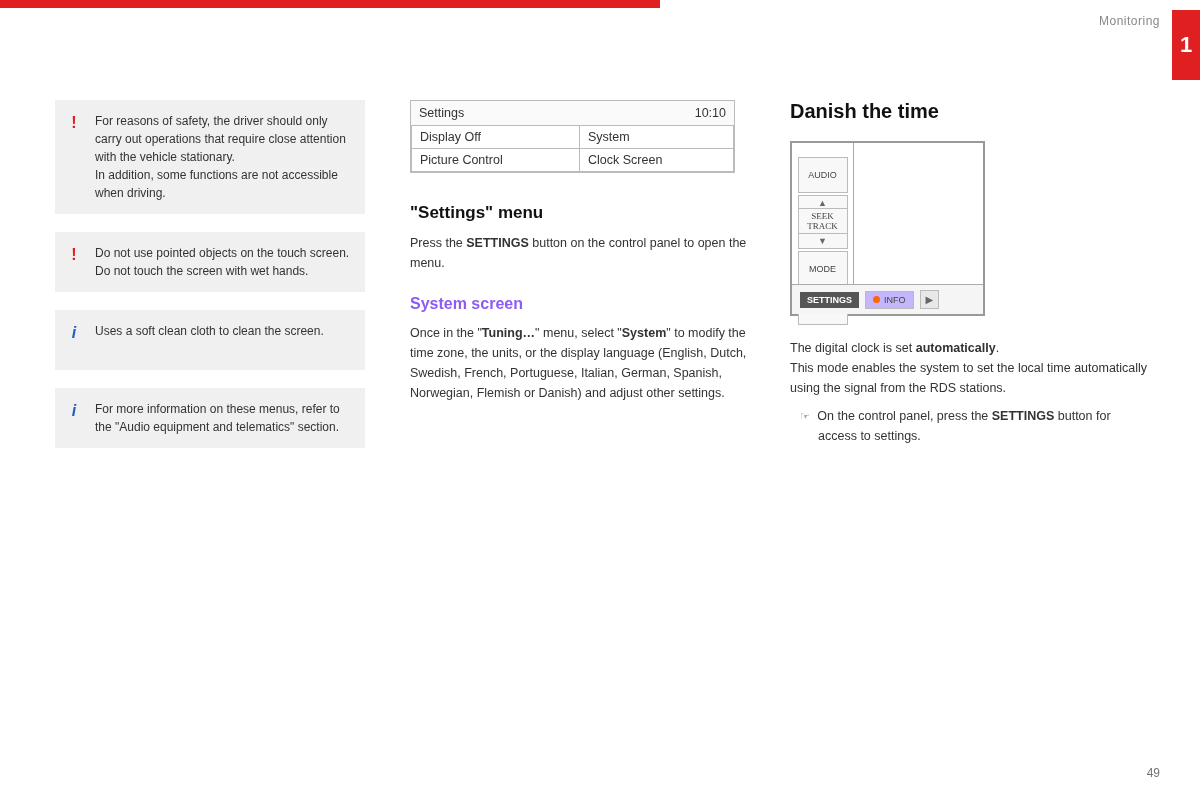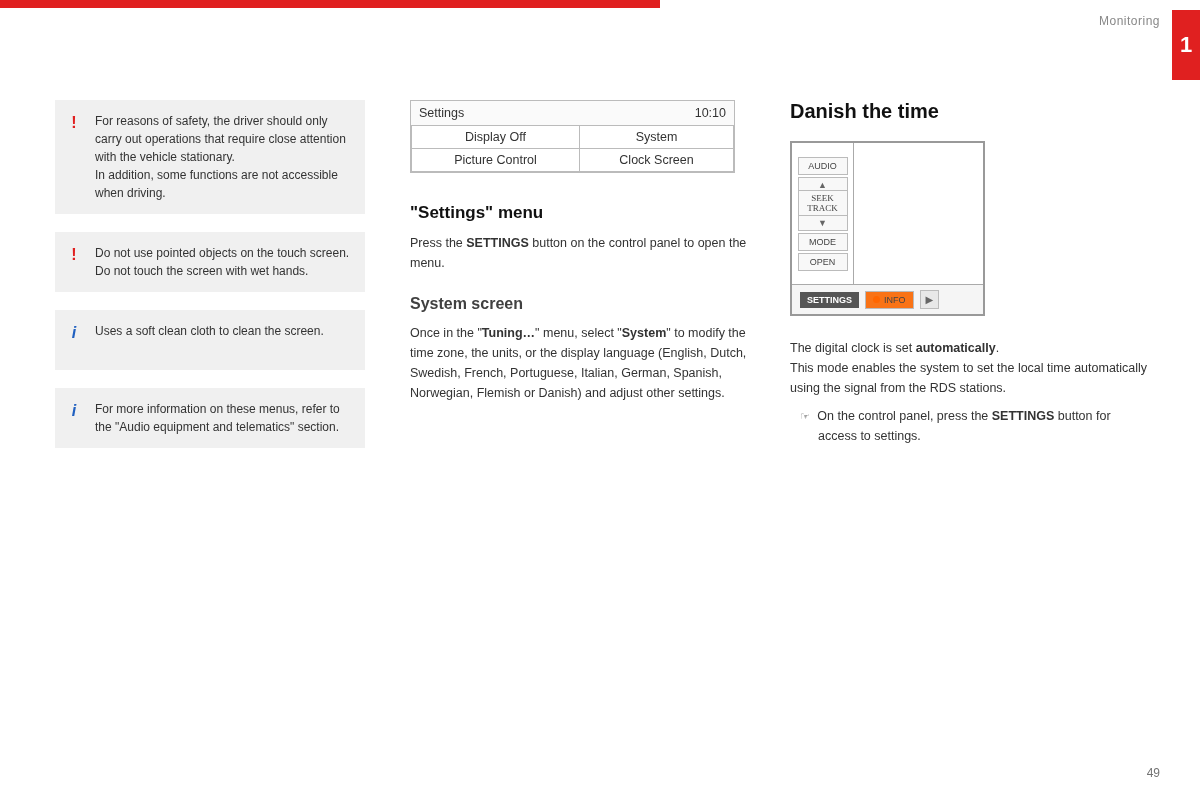--- a/index.html
+++ b/index.html
@@ -111,21 +111,20 @@
     .center-column {
       position: absolute;
       top: 100px;
       left: 410px;
       width: 340px;
     }
 
     .settings-table-inner {
       width: 100%;
       border-collapse: collapse;
-      text-align: center;
     }
 
     .settings-table-inner td {
       padding: 4px 8px;
       border: 1px solid #bbb;
       font-size: 12.5px;
       color: #333;
     }
 
     .settings-table-inner tr:first-child td {
@@ -164,21 +163,21 @@
     }
 
     .section-text strong {
       font-weight: bold;
     }
 
     
     .system-section-title {
       font-size: 16px;
       font-weight: bold;
-      color: #404040;
+      color: #8b5cf6;
       margin-bottom: 10px;
     }
 
     
     .right-column {
       position: absolute;
       top: 100px;
       left: 790px;
       width: 360px;
     }
@@ -211,21 +210,21 @@
       flex-direction: column;
       align-items: center;
       padding-top: 14px;
       gap: 0px;
     }
 
     .btn-label {
       font-size: 9px;
       color: #444;
       text-align: center;
-      padding: 3px 4px;
+      padding: 12px 4px;
       border: 1px solid #bbb;
       width: 50px;
       margin-bottom: 2px;
       background: #f8f8f8;
     }
 
     .btn-seek {
       display: flex;
       flex-direction: column;
       align-items: center;
@@ -264,21 +263,21 @@
 
     .settings-btn-active {
       background: #555;
       color: #fff;
       font-size: 9px;
       padding: 3px 7px;
       font-weight: bold;
     }
 
     .info-btn {
-      background: #f97316;
+      background: #c4b5fd;
       border: 1px solid #bbb;
       font-size: 9px;
       padding: 3px 7px;
       color: #444;
       display: flex;
       align-items: center;
       gap: 4px;
     }
 
     .dot-indicator {

